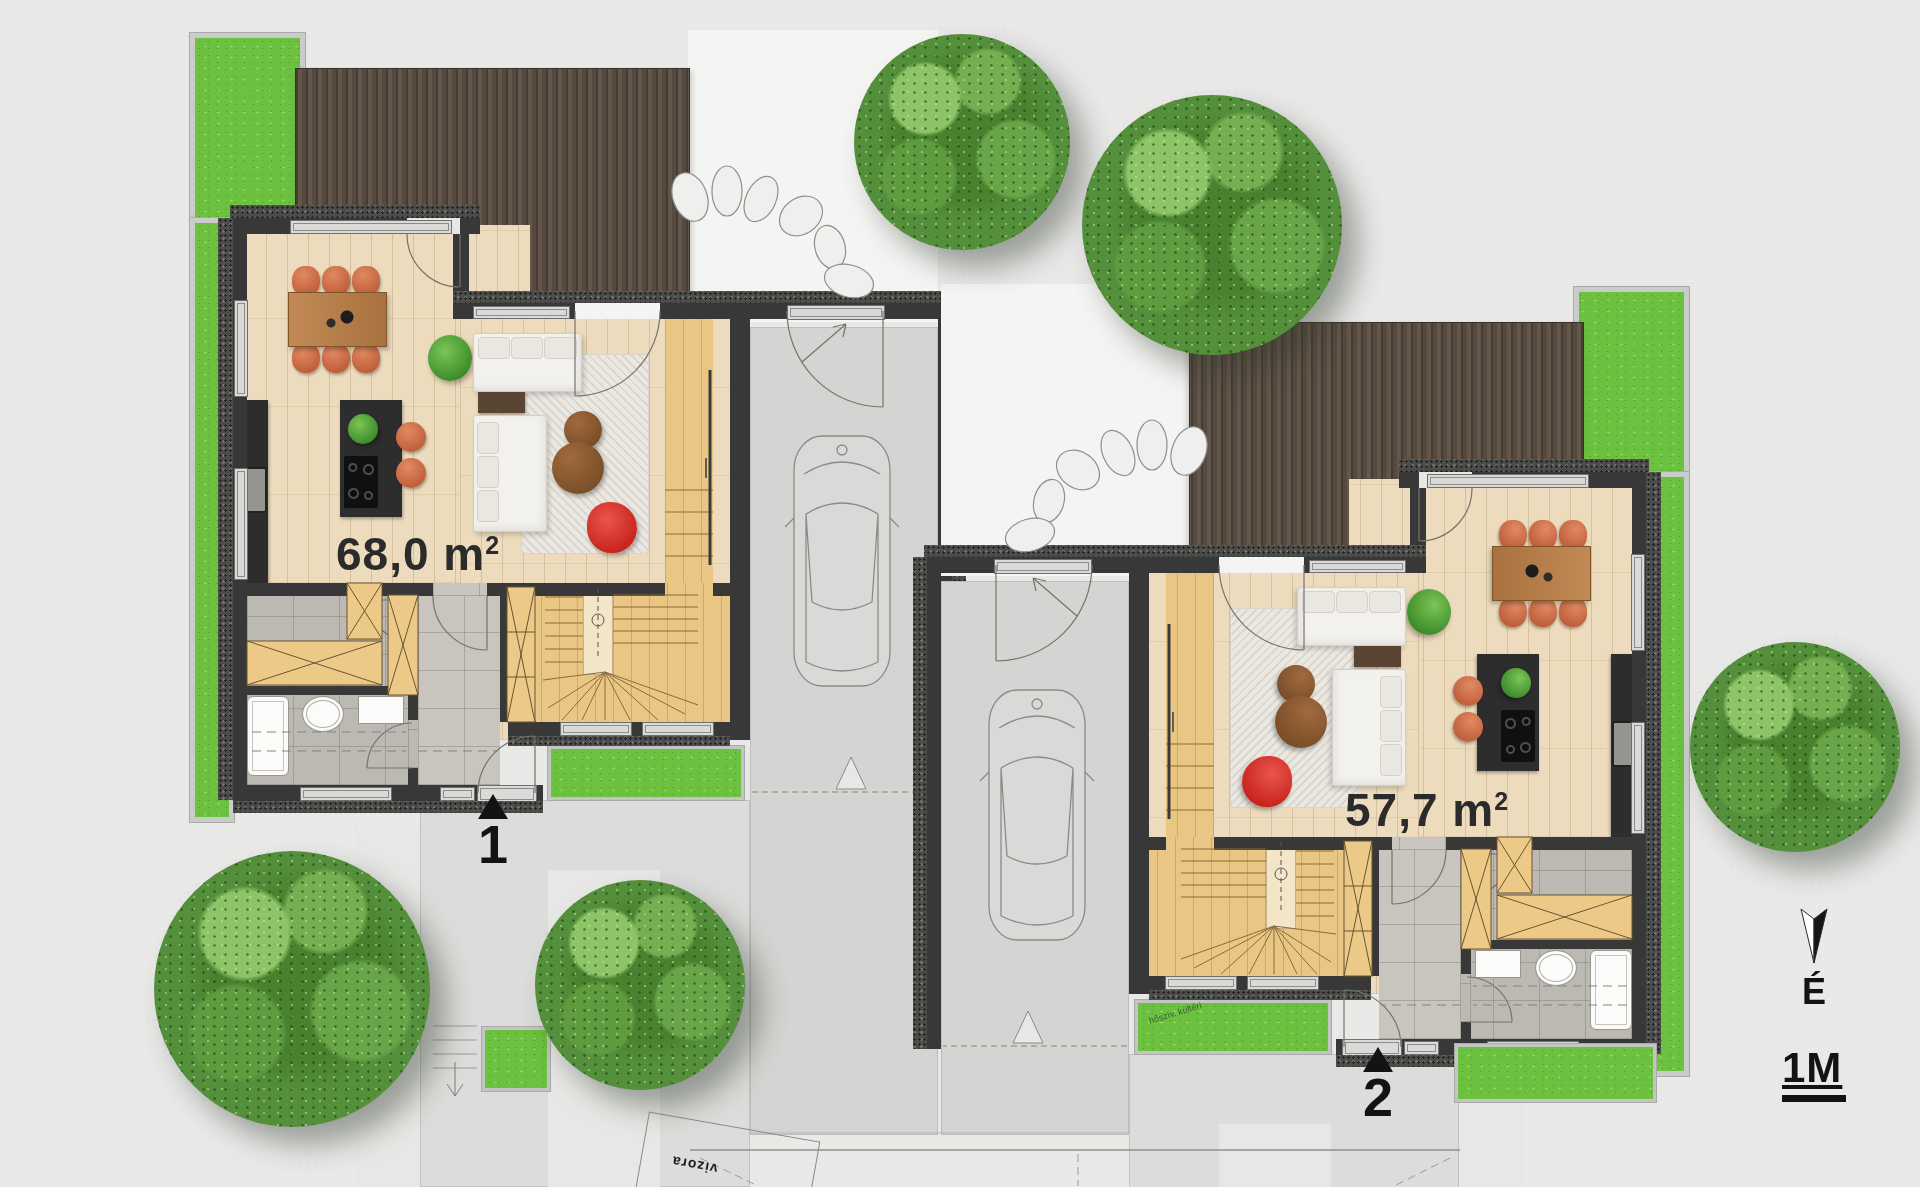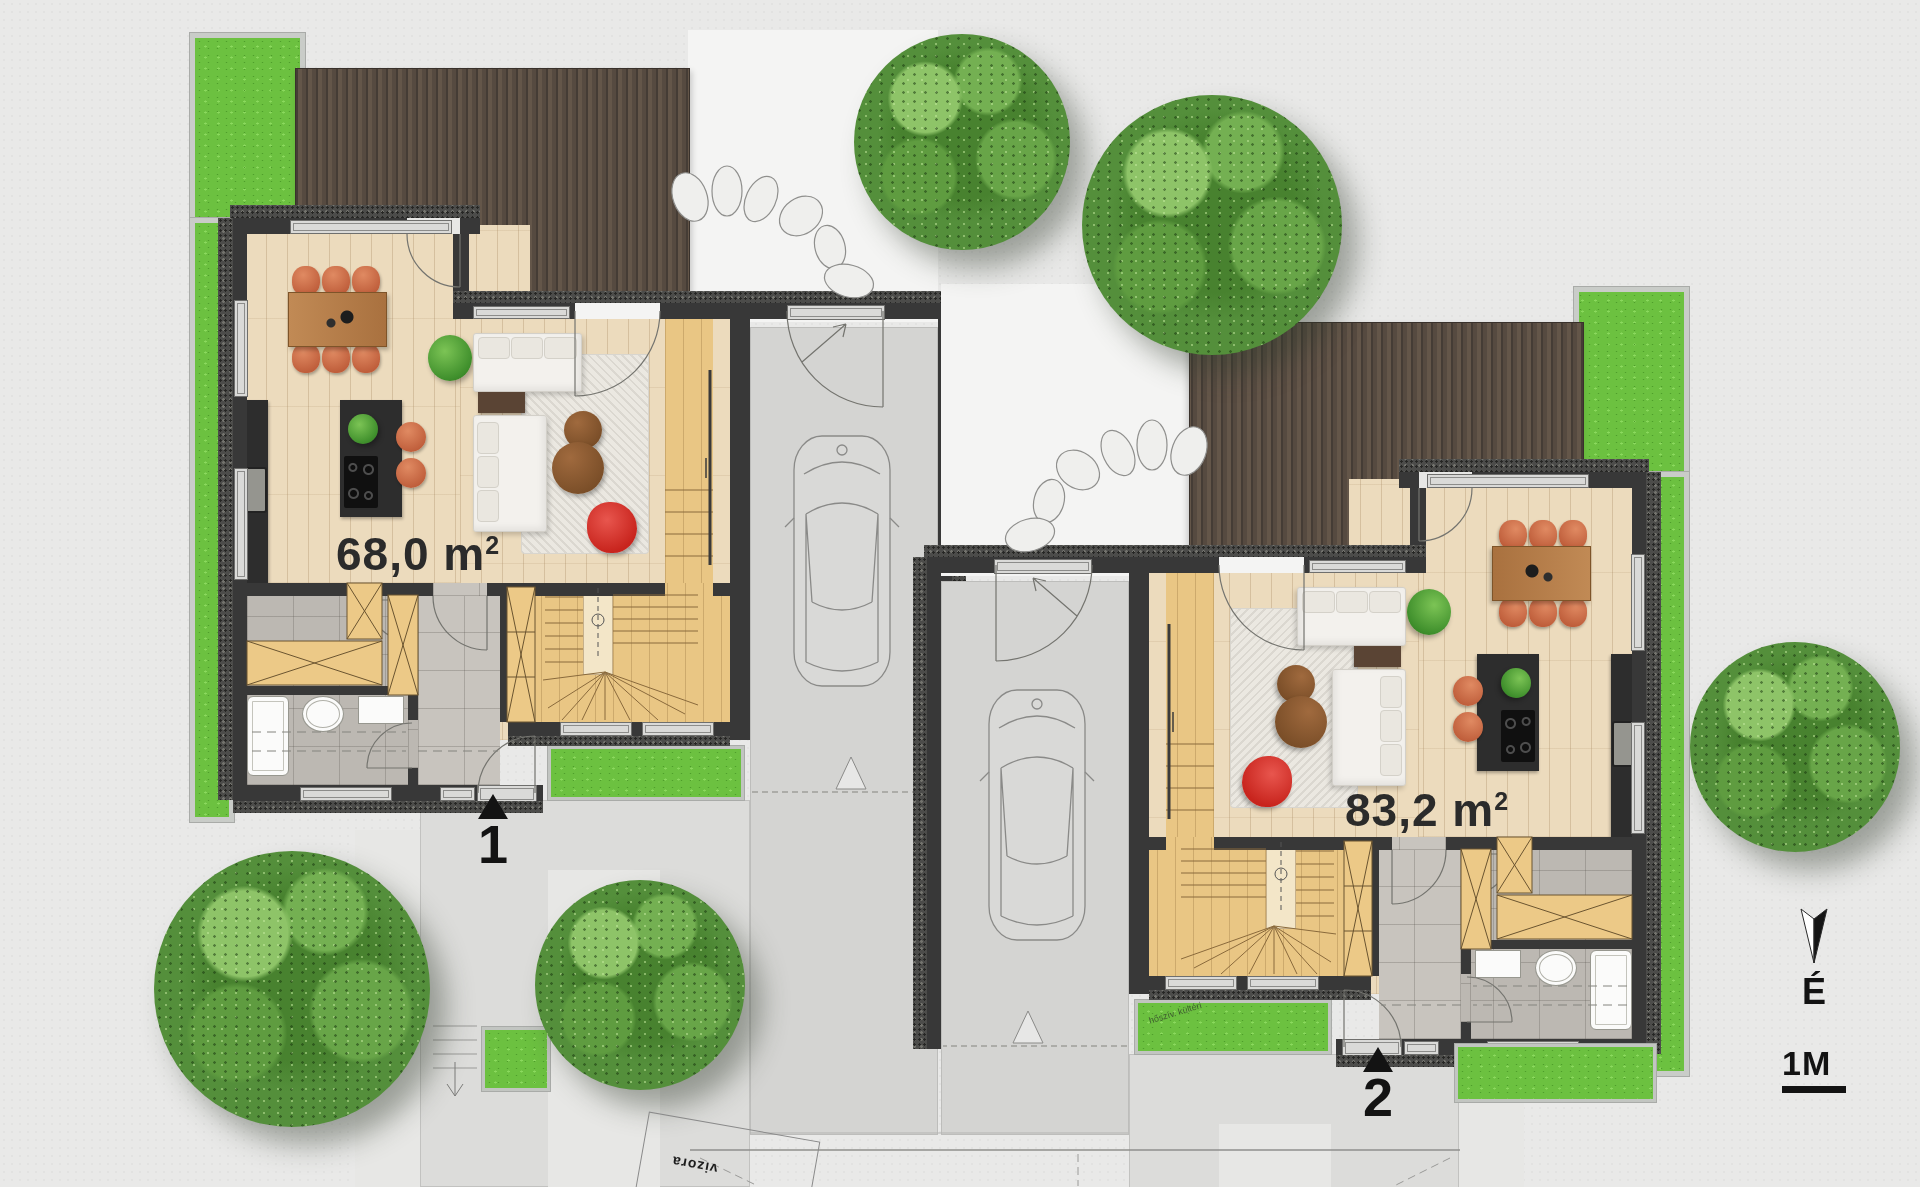--- a/index.html
+++ b/index.html
@@ -119,21 +119,21 @@
 
   
   .lbl-area{font-size:46px;font-weight:bold;color:#2b2b2b;letter-spacing:1px;white-space:nowrap;}
   .lbl-area sup{font-size:25px;}
   .ent{width:62px;text-align:center;}
   .tri{width:0;height:0;border-left:15px solid transparent;border-right:15px solid transparent;border-bottom:25px solid #131313;margin:0 auto;}
   .ent-num{font-size:54px;font-weight:bold;color:#131313;line-height:.95;}
   .compass{text-align:center;width:34px;}
   .compass-label{font-size:36px;font-weight:bold;color:#131313;margin-top:2px;}
   .scalebox{width:70px;}
-  .scale-label{font-size:34px;font-weight:bold;color:#131313;letter-spacing:1px;}
+  .scale-label{font-size:42px;font-weight:bold;color:#131313;letter-spacing:1px;text-decoration:underline;}
   .scale-bar{width:64px;height:7px;background:#131313;margin-top:3px;}
   .wm{width:172px;height:86px;border:1px solid #8a8a8a;transform:rotate(10deg);}
   .wm span{position:absolute;left:30px;top:36px;transform:rotate(180deg);font-size:14px;font-weight:bold;letter-spacing:1px;color:#1c1c1c;}
   .note{font-size:9px;color:#31402a;opacity:.8;transform:rotate(-17deg);white-space:nowrap;}
 </style>
 </head>
 <body>
 
 <div class="stage">
 
@@ -459,21 +459,21 @@
   <svg class="abs" style="left:0;top:0" width="1920" height="1187" viewBox="0 0 1920 1187">
     <path d="M750,1133 H1128" stroke="#b5b5b3" fill="none"></path>
     <path d="M690,1150 H1460" stroke="#8f8f8d" stroke-width="1.5" fill="none"></path>
     <path d="M700,1158 L758,1186 M1078,1154 V1186 M1450,1158 L1394,1186" stroke="#9a9a98" stroke-dasharray="8 5" fill="none"></path>
   </svg>
 
   <div class="abs lbl-area" style="left:336px;top:527px">
     <span>68,0 m</span><sup>2</sup>
   </div>
   <div class="abs lbl-area" style="left:1345px;top:783px">
-    <span>83,2 m</span><sup>2</sup>
+    <span>57,7 m</span><sup>2</sup>
   </div>
 
   <div class="abs ent" style="left:462px;top:794px">
     <div class="tri"></div>
     <div class="ent-num">1</div>
   </div>
   <div class="abs ent" style="left:1347px;top:1047px">
     <div class="tri"></div>
     <div class="ent-num">2</div>
   </div>

